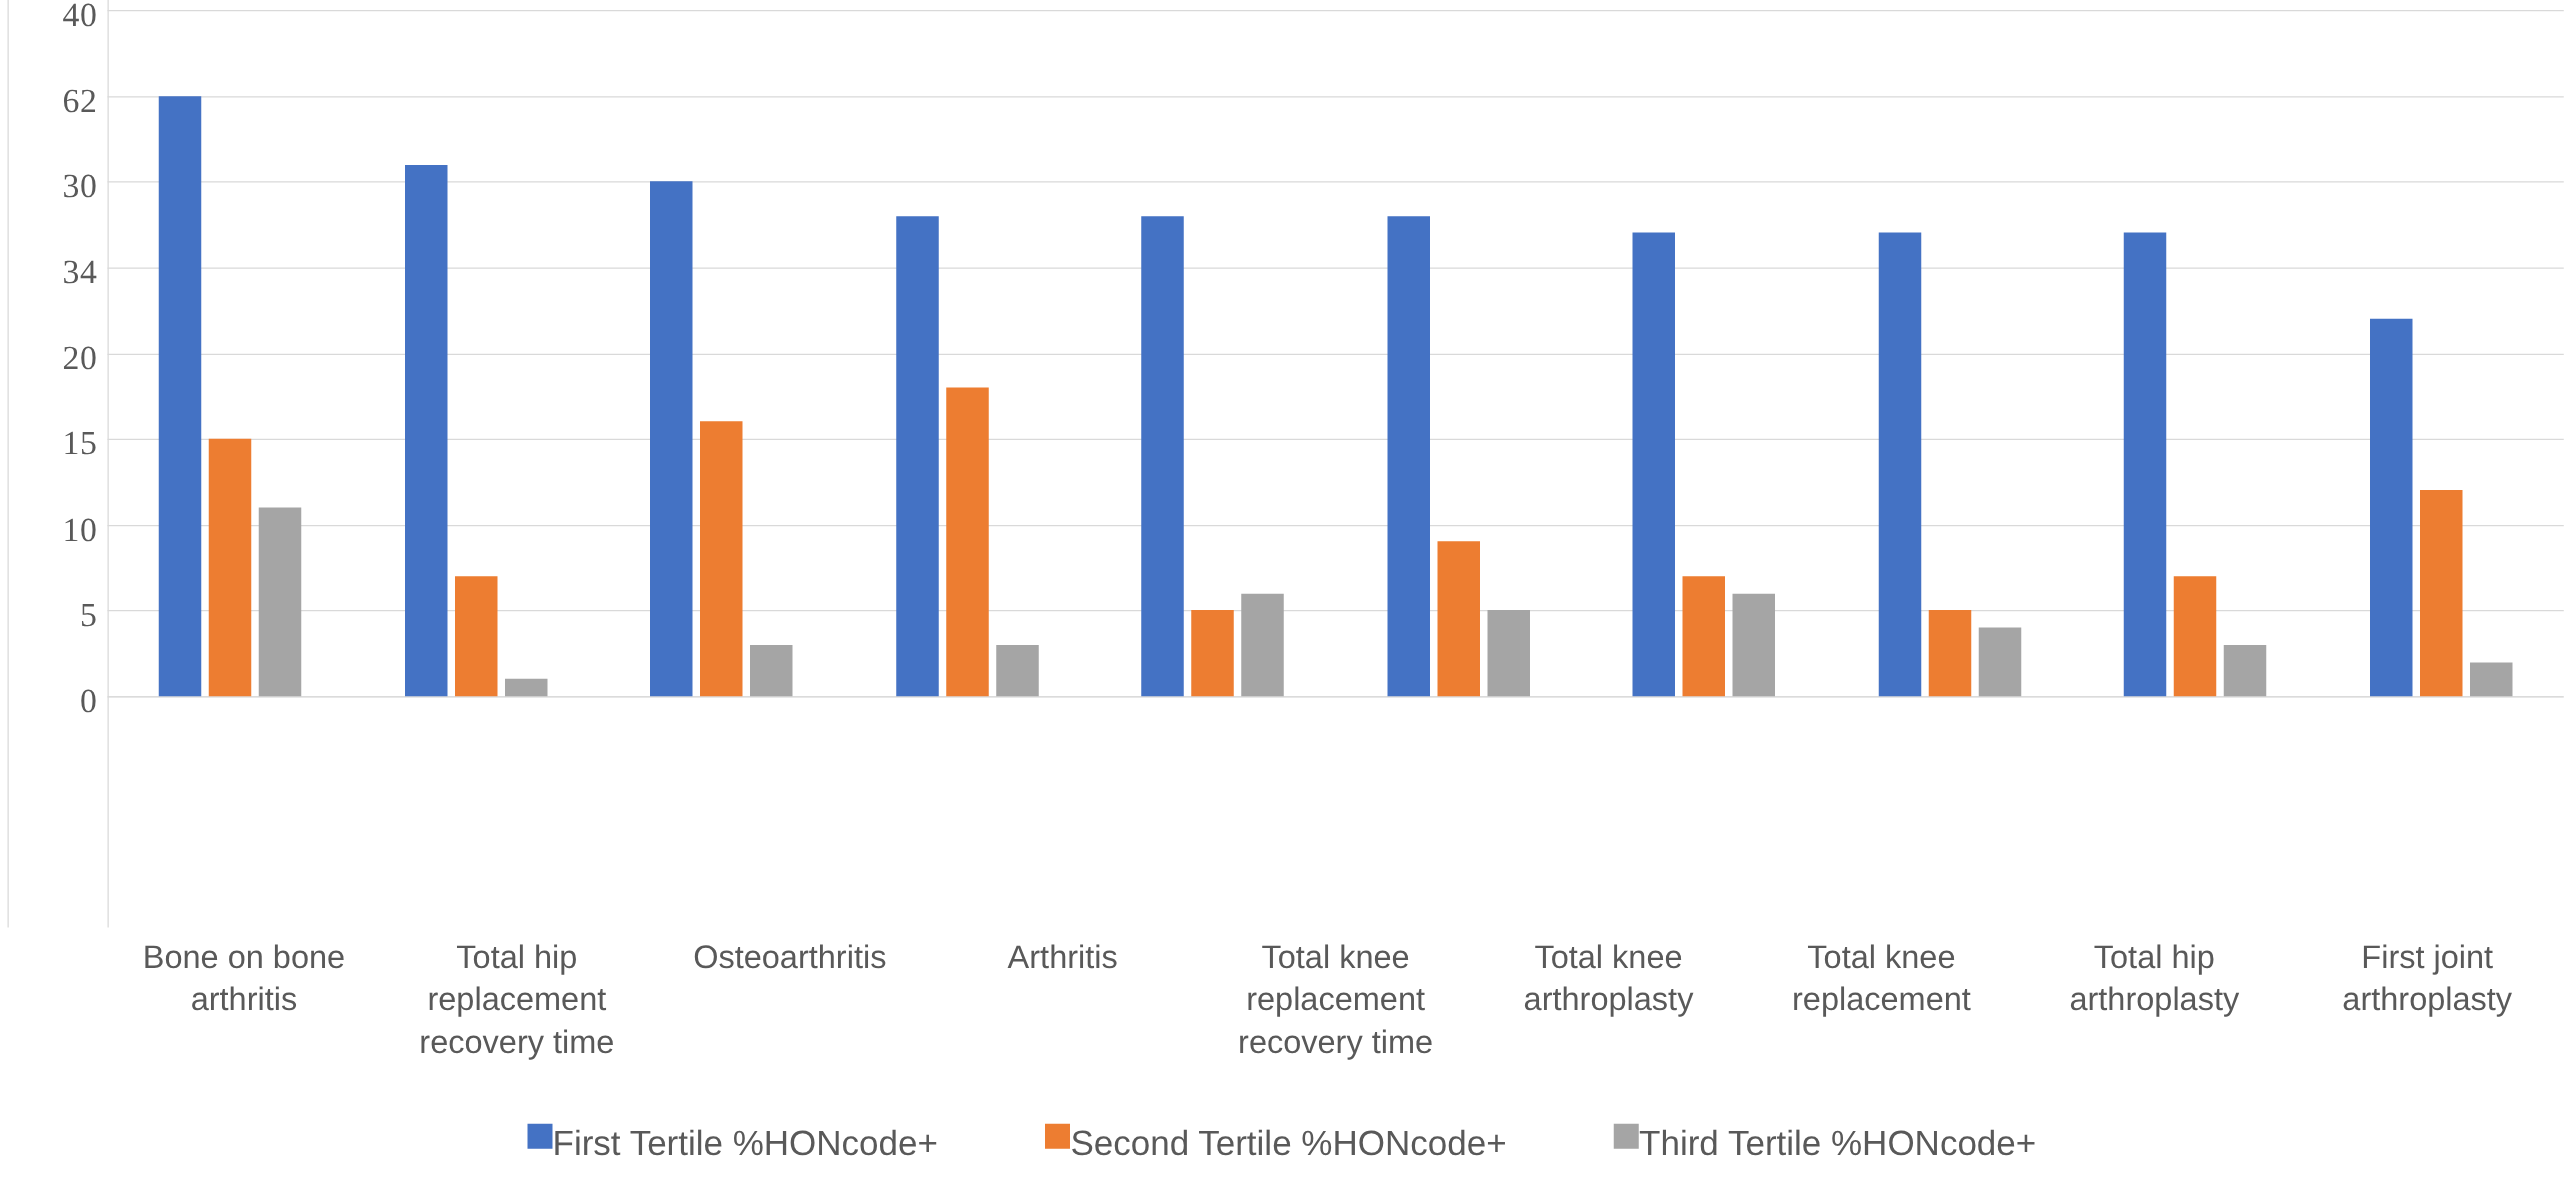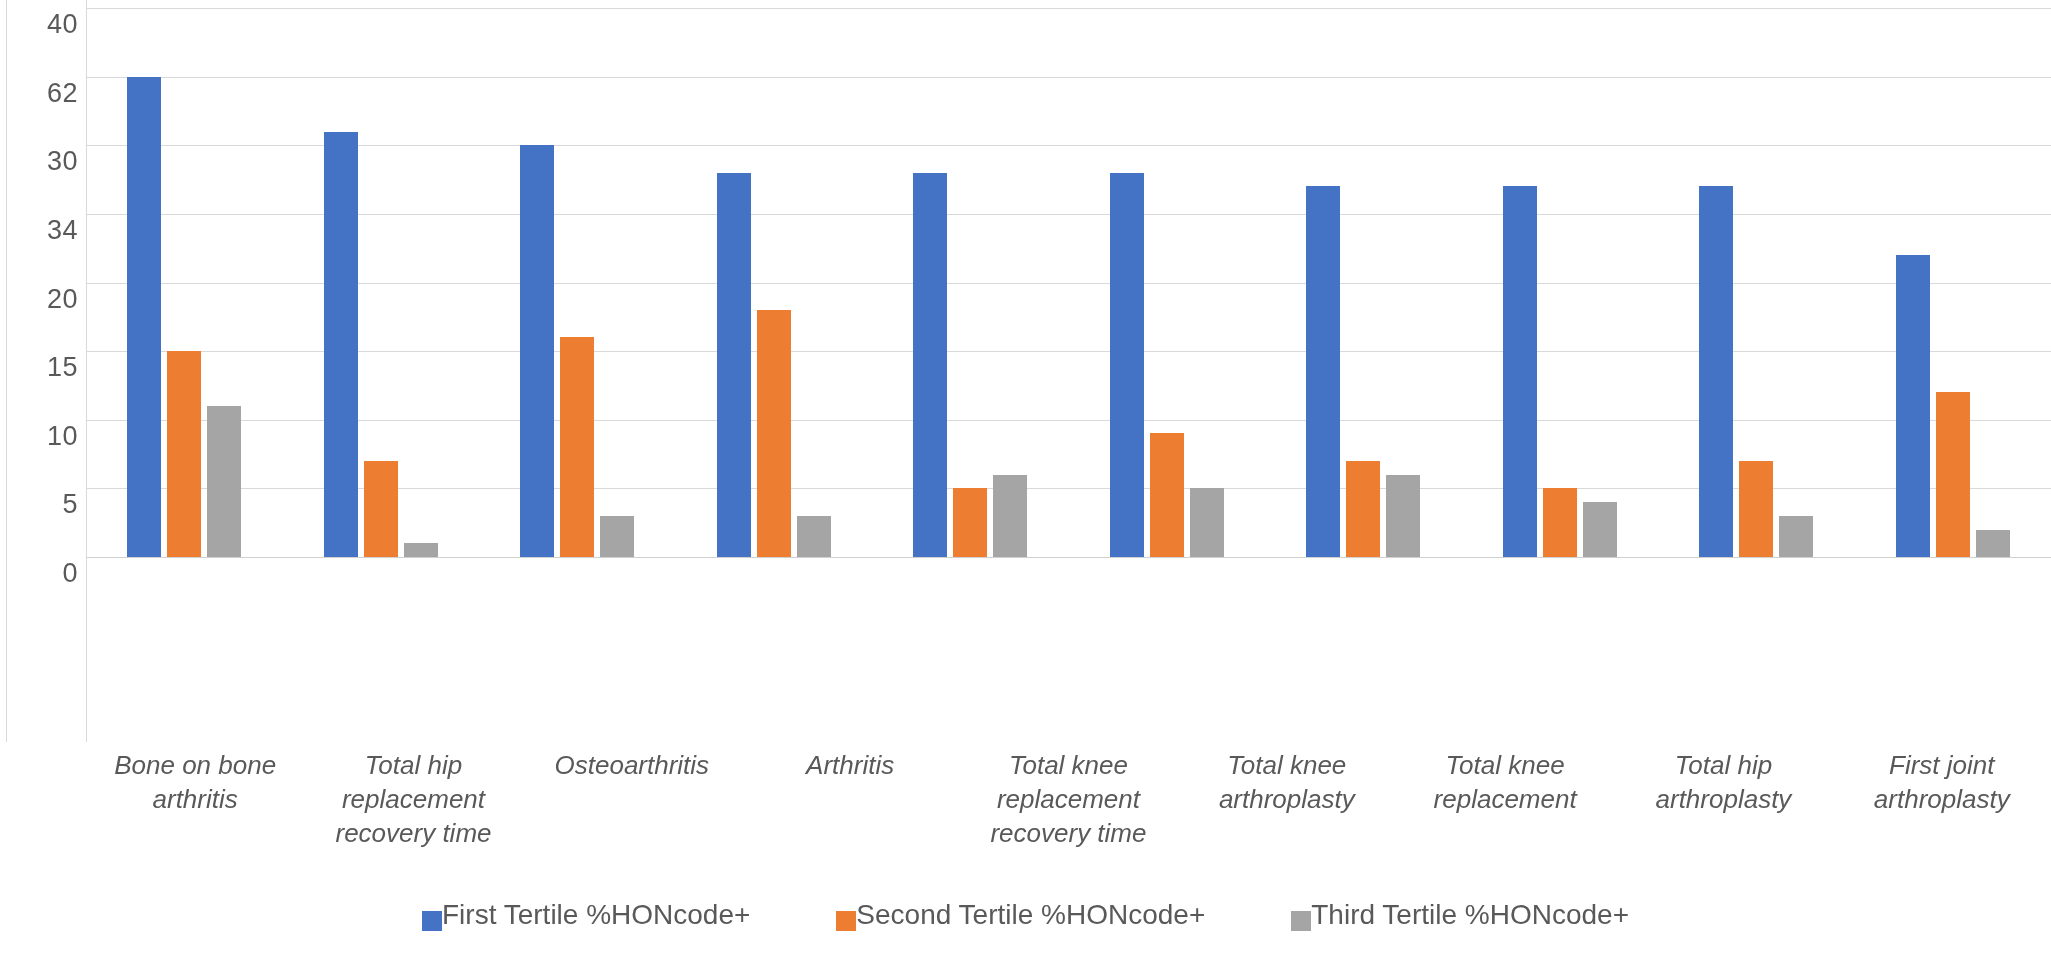--- a/index.html
+++ b/index.html
@@ -27,23 +27,24 @@
     position: absolute;
     left: 0px;
     top: 0px;
     width: 2051px;
     height: 742px;
   }
 
   .y-axis-labels {
     position: absolute;
     left: 0px;
-    top: 16px;
+    top: 4px;
     width: 86px;
     height: 742px;
+    font-family: Liberation Serif, serif;
   }
   .y-tick-label {
     position: absolute;
     right: 8px;
     transform: translateY(-50%);
     font-size: 27px;
     color: #595959;
     letter-spacing: 0.5px;
     white-space: nowrap;
   }
@@ -123,40 +124,39 @@
     flex-direction: row;
   }
   .cat-cell {
     flex: 1 1 0;
     text-align: center;
     font-size: 26px;
     line-height: 34px;
     color: #595959;
     padding: 0 4px;
     box-sizing: border-box;
-    font-style: italic;
   }
 
   
   .legend {
     position: absolute;
     left: 0;
     right: 0;
     top: 890px;
     height: 50px;
     display: flex;
     flex-direction: row;
     justify-content: center;
     align-items: center;
     gap: 86px;
   }
   .legend-item {
     display: flex;
     flex-direction: row;
-    align-items: flex-end;
+    align-items: flex-start;
   }
   .legend-swatch {
     width: 20px;
     height: 20px;
     display: inline-block;
   }
   .legend-label {
     font-size: 28px;
     color: #595959;
     white-space: nowrap;

